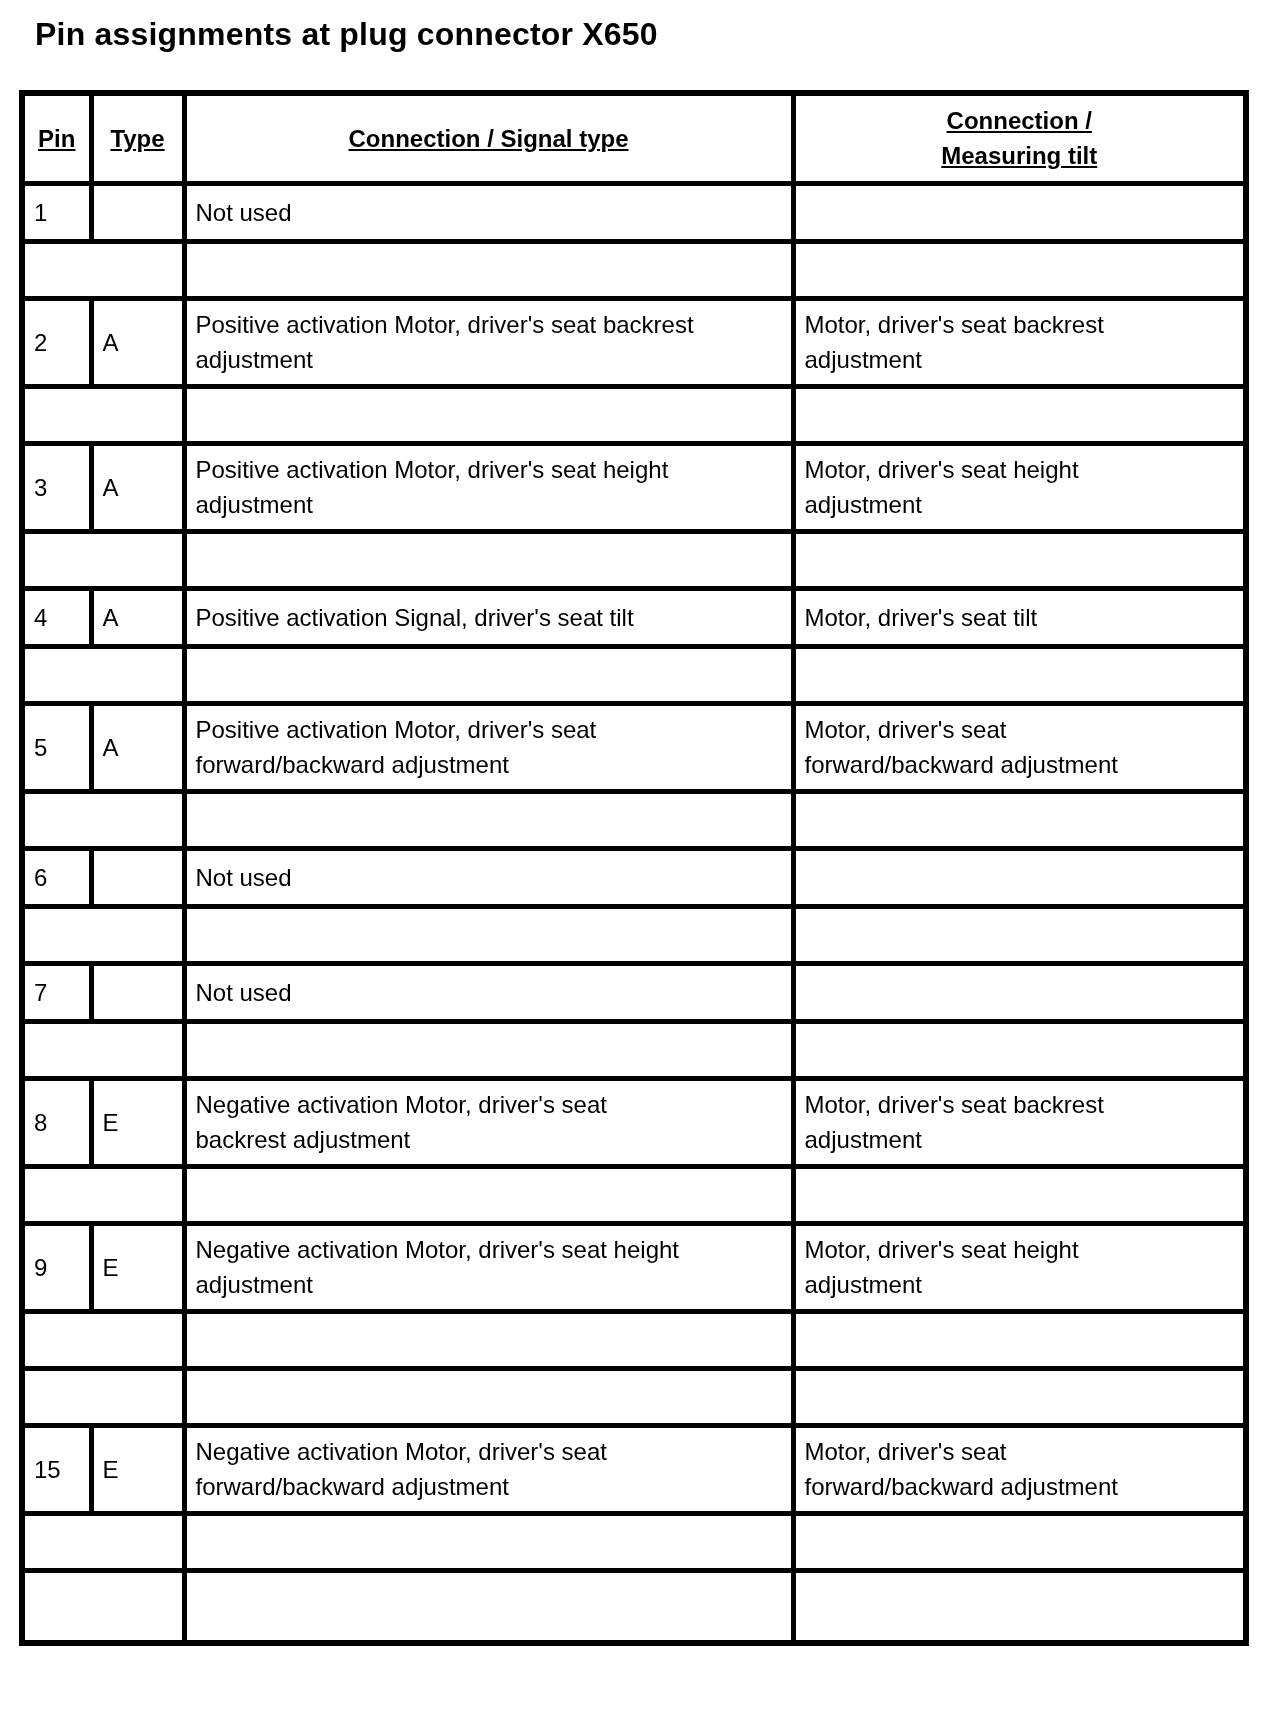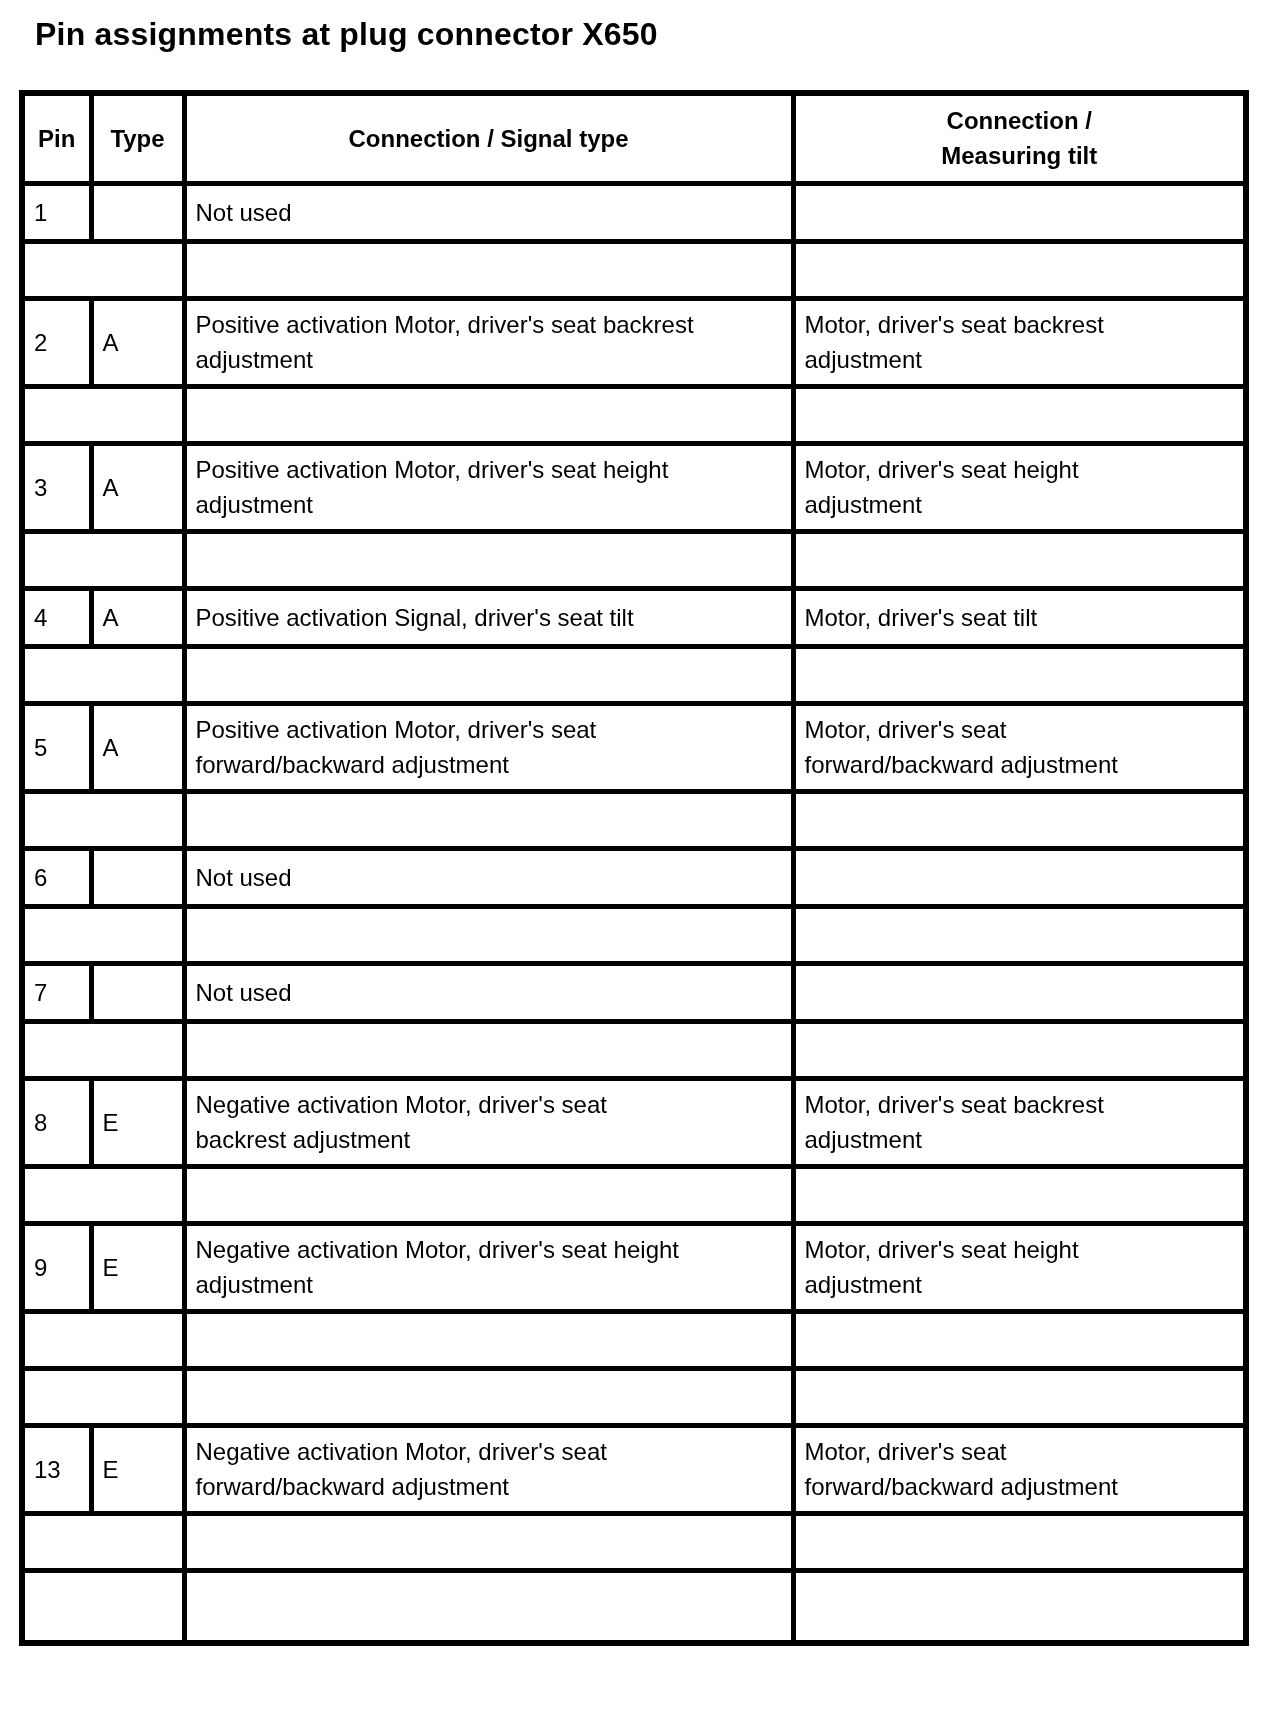--- a/index.html
+++ b/index.html
@@ -46,21 +46,21 @@
     vertical-align: middle;
     padding: 4px 8px 4px 9px;
     white-space: pre-line;
     overflow: hidden;
   }
   table.pin-table th {
     font-weight: bold;
     text-align: center;
     padding: 4px 6px;
   }
-  tr.h-head   { height: 90px; }
+  tr.h-head   { height: 90px; text-decoration: underline; }
   tr.h-single { height: 58px; }
   tr.h-double { height: 88px; }
   tr.h-spacer { height: 57px; }
   tr.h-spacer-last { height: 73px; }
 
   td.cell-pin  { padding-left: 11px; }
   td.cell-type { padding-left: 11px; }
 </style>
 </head>
 <body>
@@ -205,21 +205,21 @@
         <td></td>
       </tr>
 
       <tr class="h-spacer">
         <td colspan="2"></td>
         <td></td>
         <td></td>
       </tr>
 
       <tr class="h-double">
-        <td class="cell-pin">13</td>
+        <td class="cell-pin">15</td>
         <td class="cell-type">E</td>
         <td>Negative activation Motor, driver's seat
 forward/backward adjustment</td>
         <td>Motor, driver's seat
 forward/backward adjustment</td>
       </tr>
       <tr class="h-spacer">
         <td colspan="2"></td>
         <td></td>
         <td></td>

